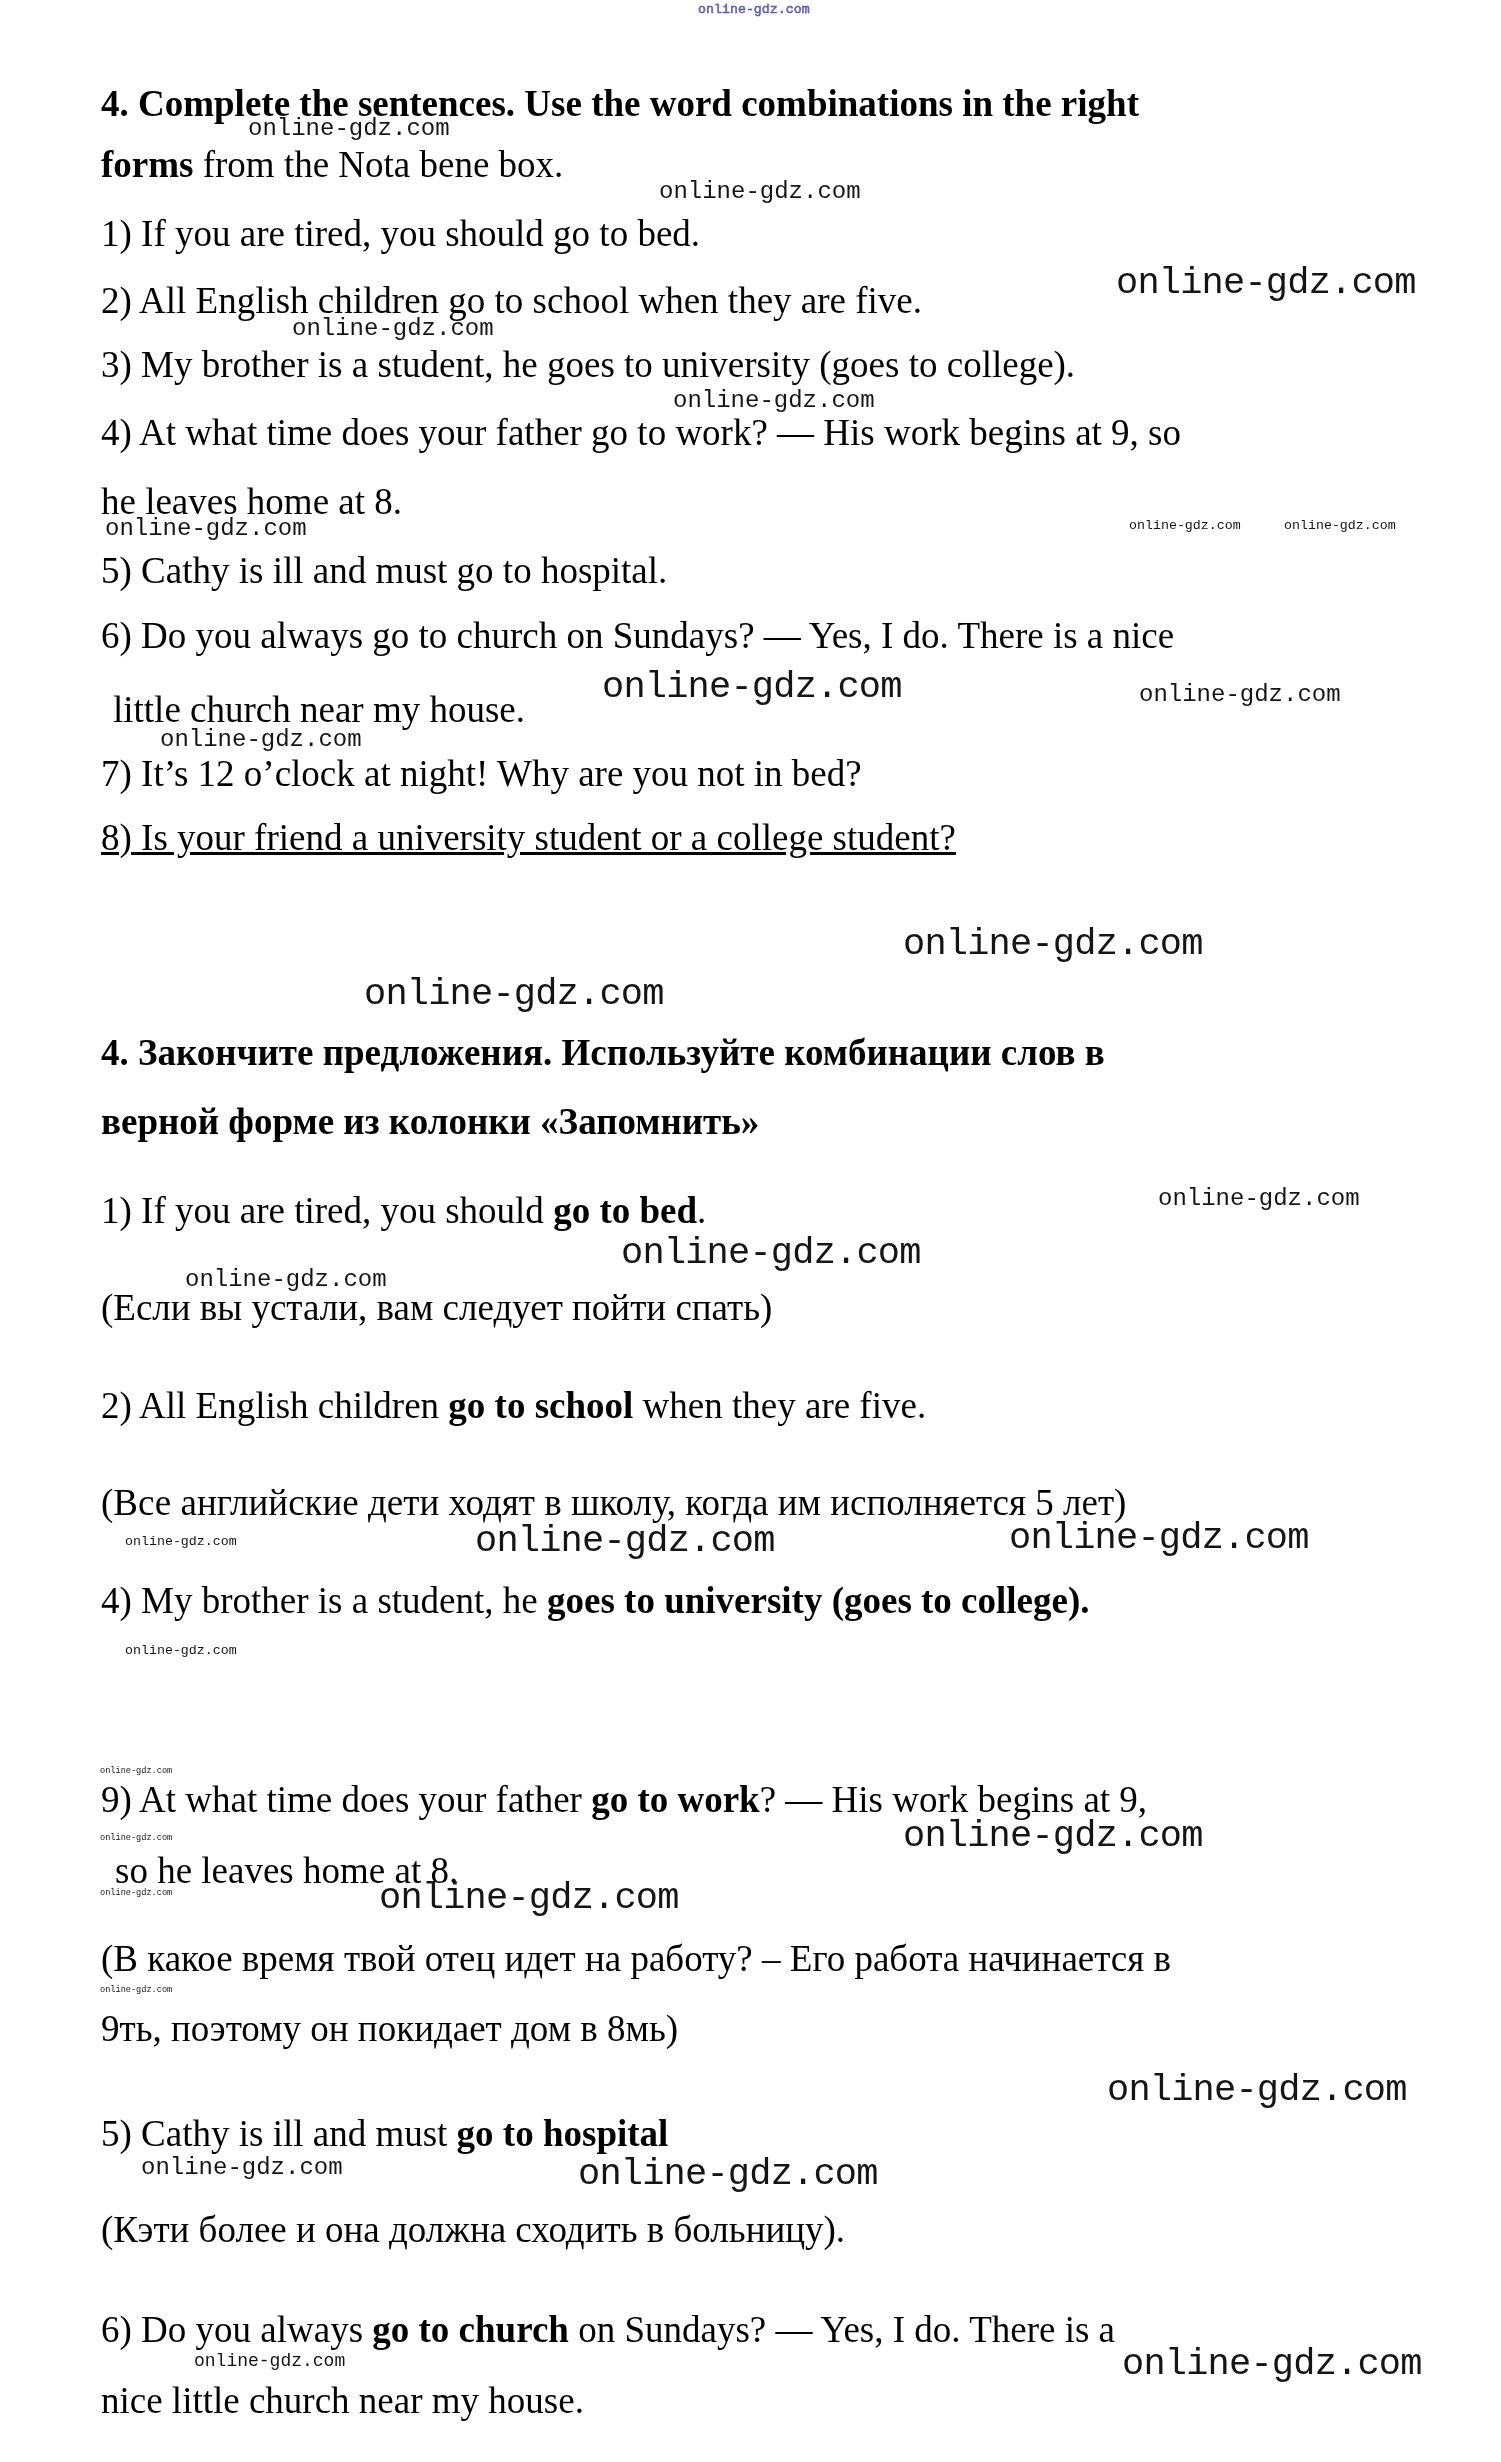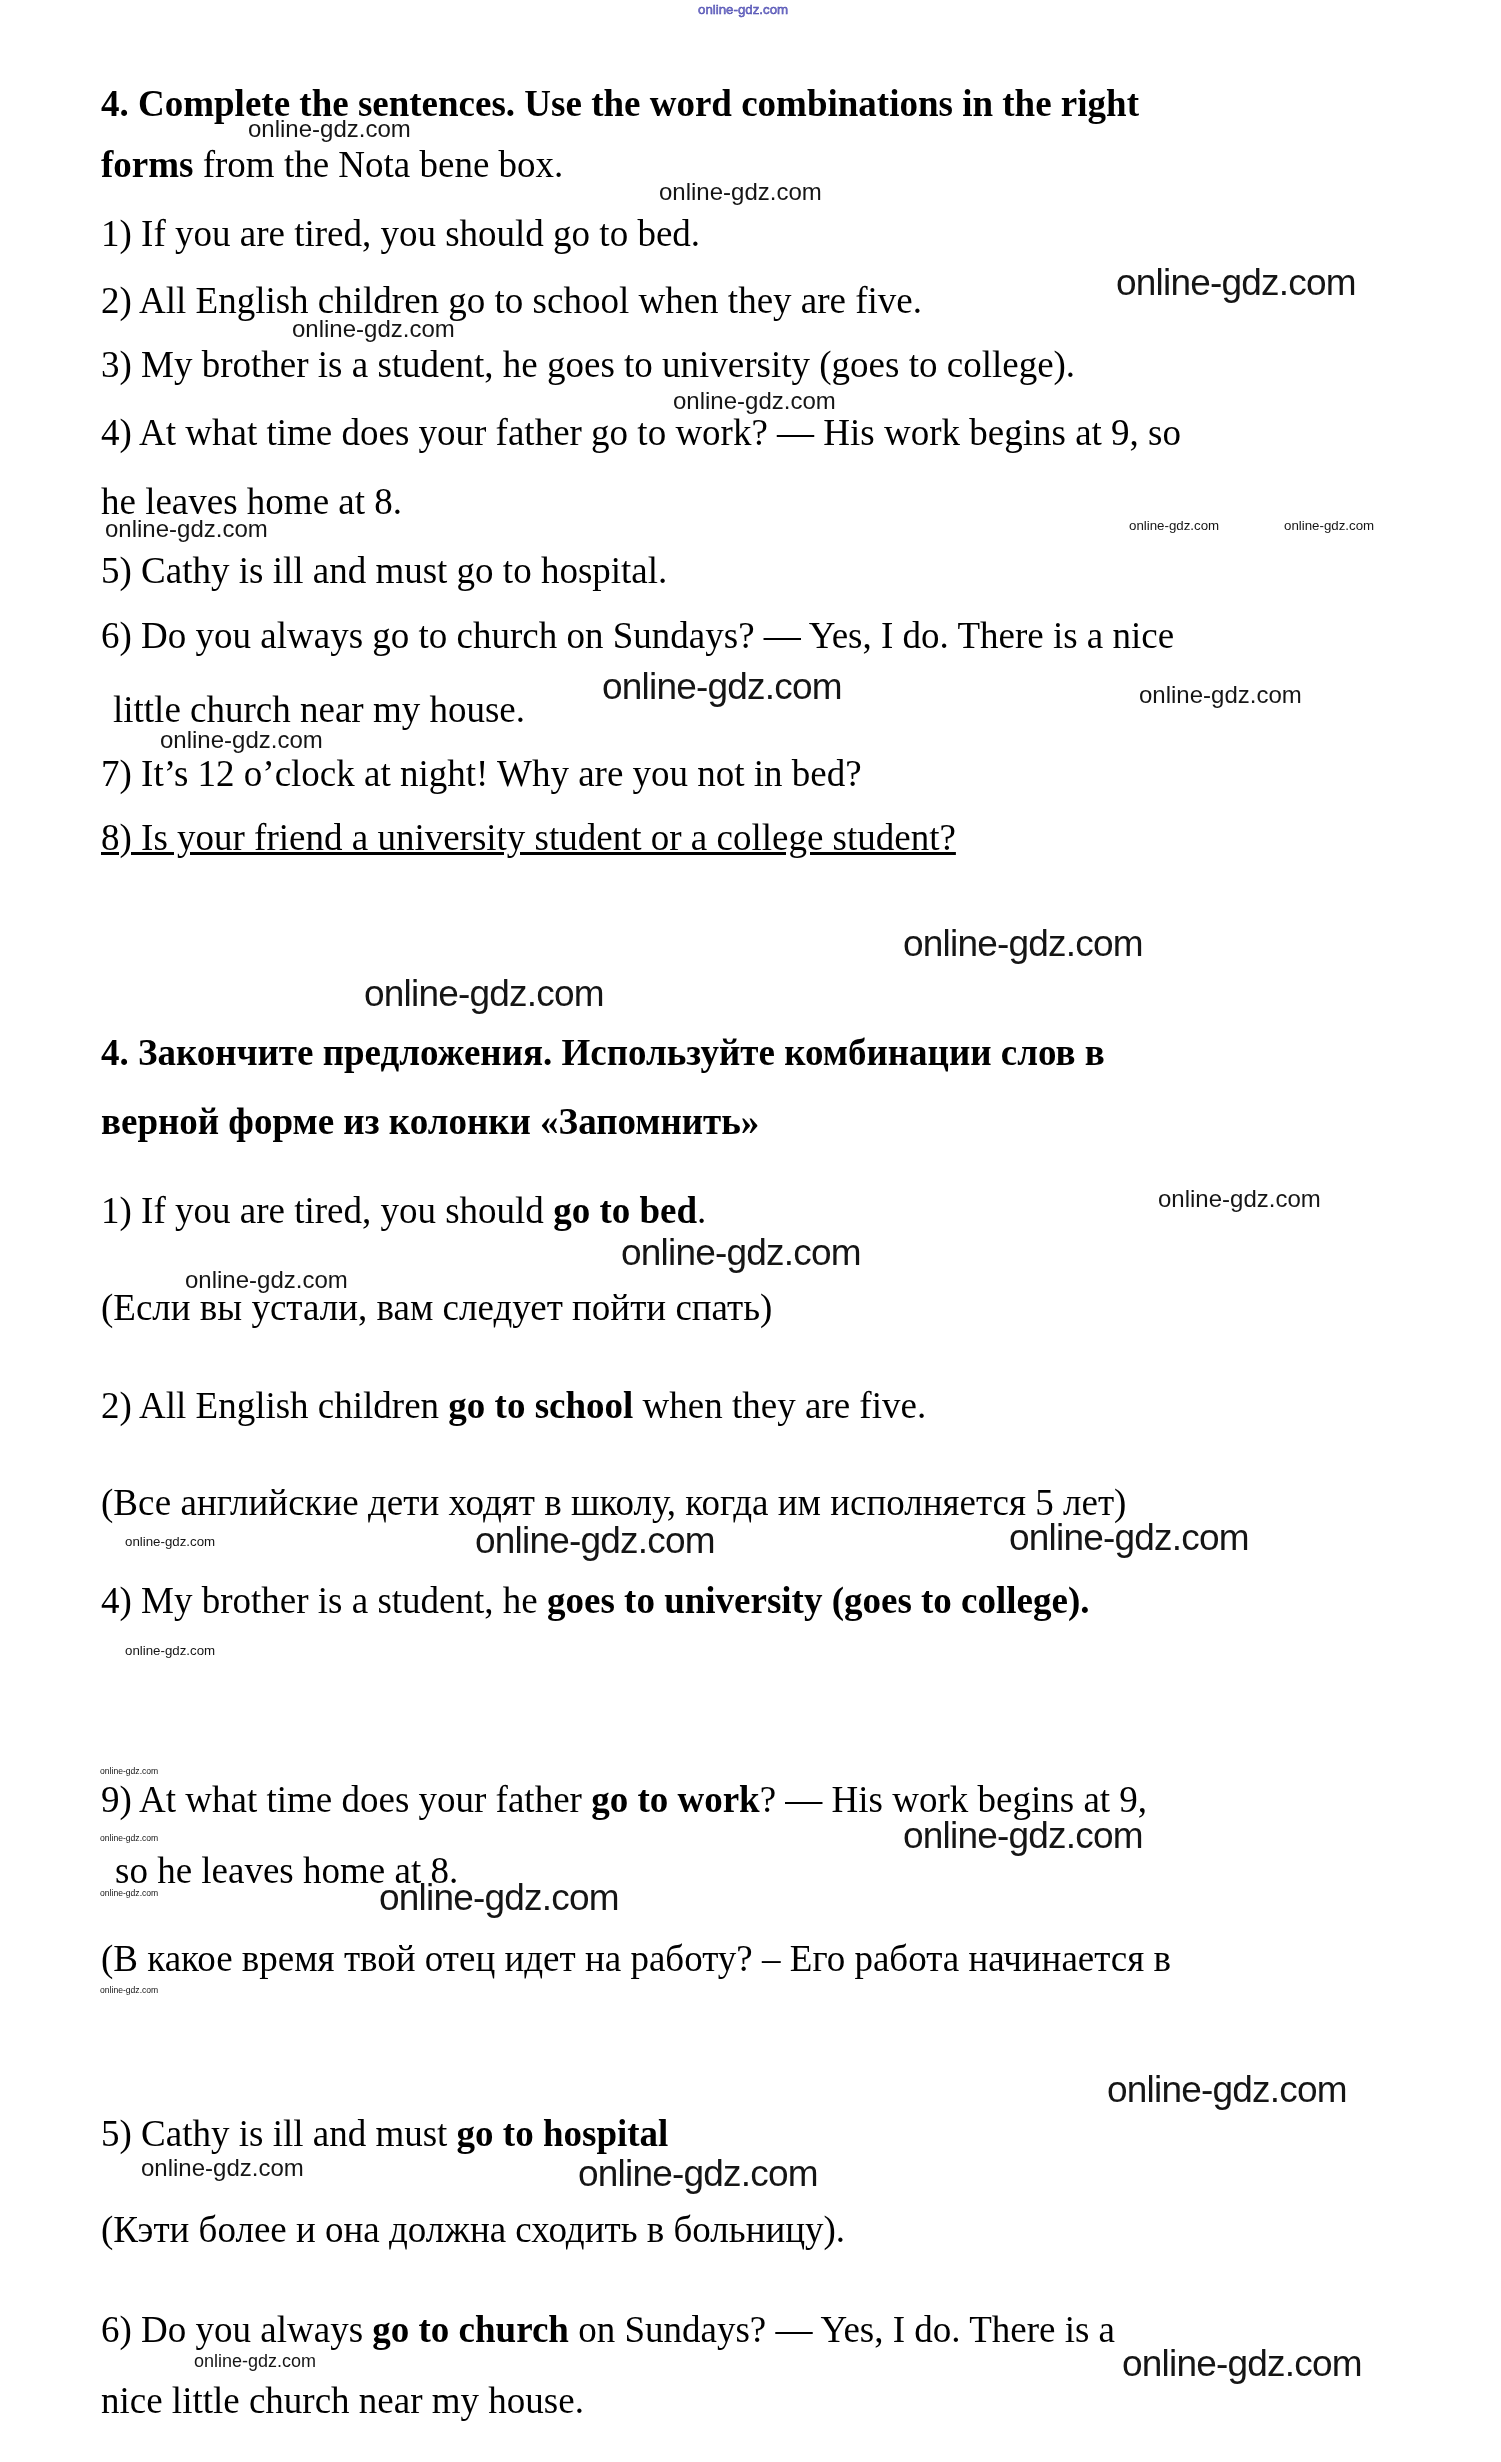--- a/index.html
+++ b/index.html
@@ -18,21 +18,21 @@
     font-size: 37px;
     line-height: 1.1;
     color: #000000;
     white-space: nowrap;
   }
   .tl b { font-weight: 700; }
   .b { font-weight: 700; margin-top: 12px; }
   
   .wm {
     position: absolute;
-    font-family: Liberation Sans, sans-serif;
+    font-family: Liberation Mono, monospace;
     color: #151515;
     white-space: nowrap;
   }
   .wm-xl  { font-size: 37px; letter-spacing: -0.8px; }
   .wm-md  { font-size: 24px; }
   .wm-sm  { font-size: 18px; }
   .wm-xs  { font-size: 13.3px; }
   .wm-xxs { font-size: 8.6px; }
   .wm-blue {
     font-size: 13.3px;
@@ -99,20 +99,21 @@
   <div class="tl" style="top:1288px;">(Если вы устали, вам следует пойти спать)</div>
 
   <div class="tl" style="top:1386px;"><span>2) All English children </span><b>go to school</b><span> when they are five.</span></div>
   <div class="tl" style="top:1483px;">(Все английские дети ходят в школу, когда им исполняется 5 лет)</div>
 
   <div class="tl" style="top:1581px;"><span>4) My brother is a student, he </span><b>goes to university (goes to college).</b><span></span></div>
 
   <div class="tl" style="top:1780px;"><span>9) At what time does your father </span><b>go to work</b><span>? — His work begins at 9,</span></div>
   <div class="tl" style="top:1851px;margin-left:14px;">so he leaves home at 8.</div>
   <div class="tl" style="top:1939px;">(В какое время твой отец идет на работу? – Его работа начинается в</div>
+  <div class="tl" style="top:2009px;">9ть, поэтому он покидает дом в 8мь)</div>
 
   <div class="tl" style="top:2114px;"><span>5) Cathy is ill and must </span><b>go to hospital</b><span></span></div>
   <div class="tl" style="top:2210px;">(Кэти более и она должна сходить в больницу).</div>
 
   <div class="tl" style="top:2310px;"><span>6) Do you always </span><b>go to church</b><span> on Sundays? — Yes, I do. There is a</span></div>
   <div class="tl" style="top:2381px;">nice little church near my house.</div>
 
 </div>
 
 

